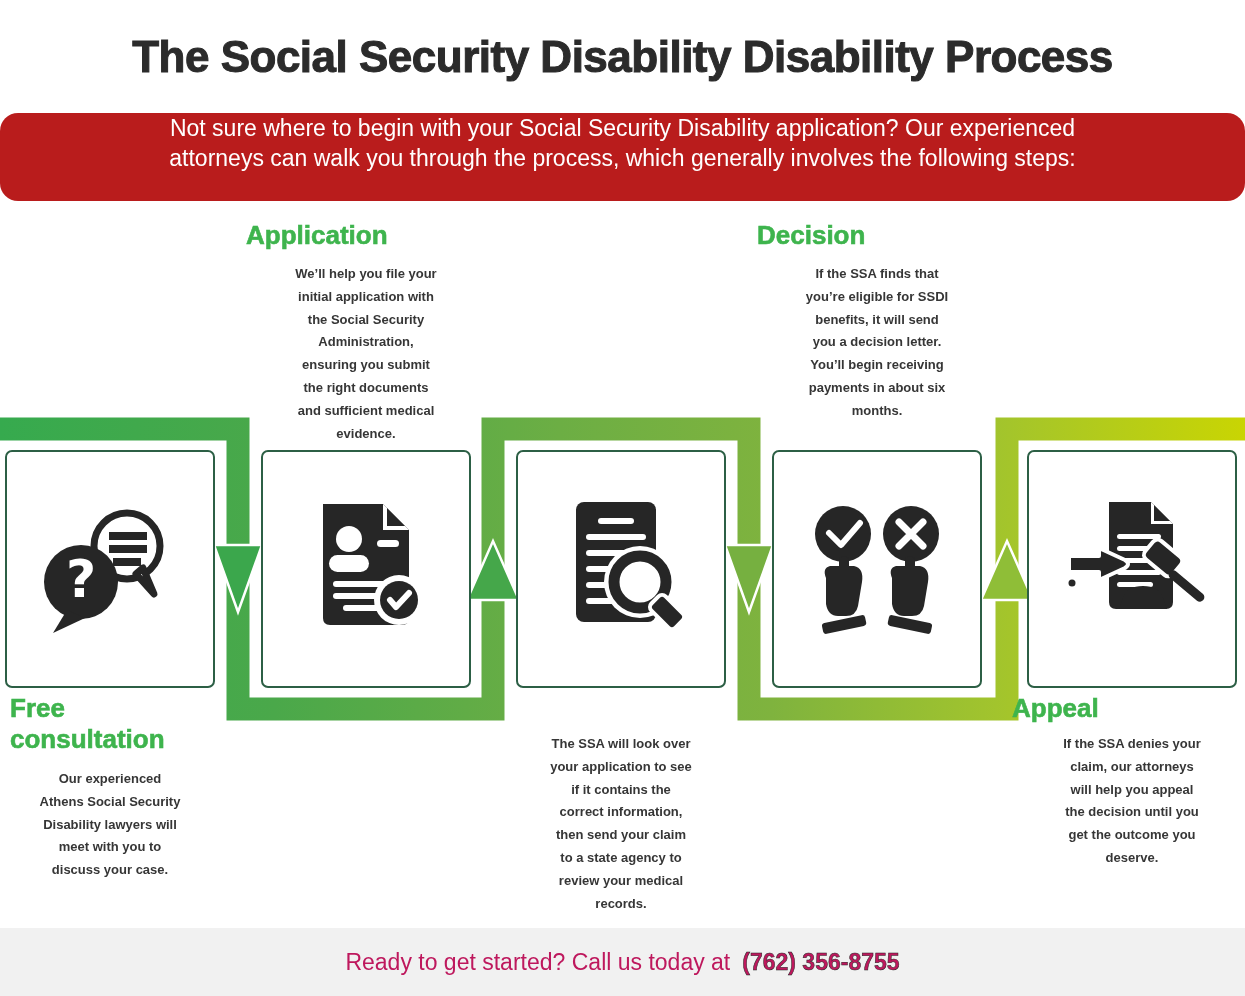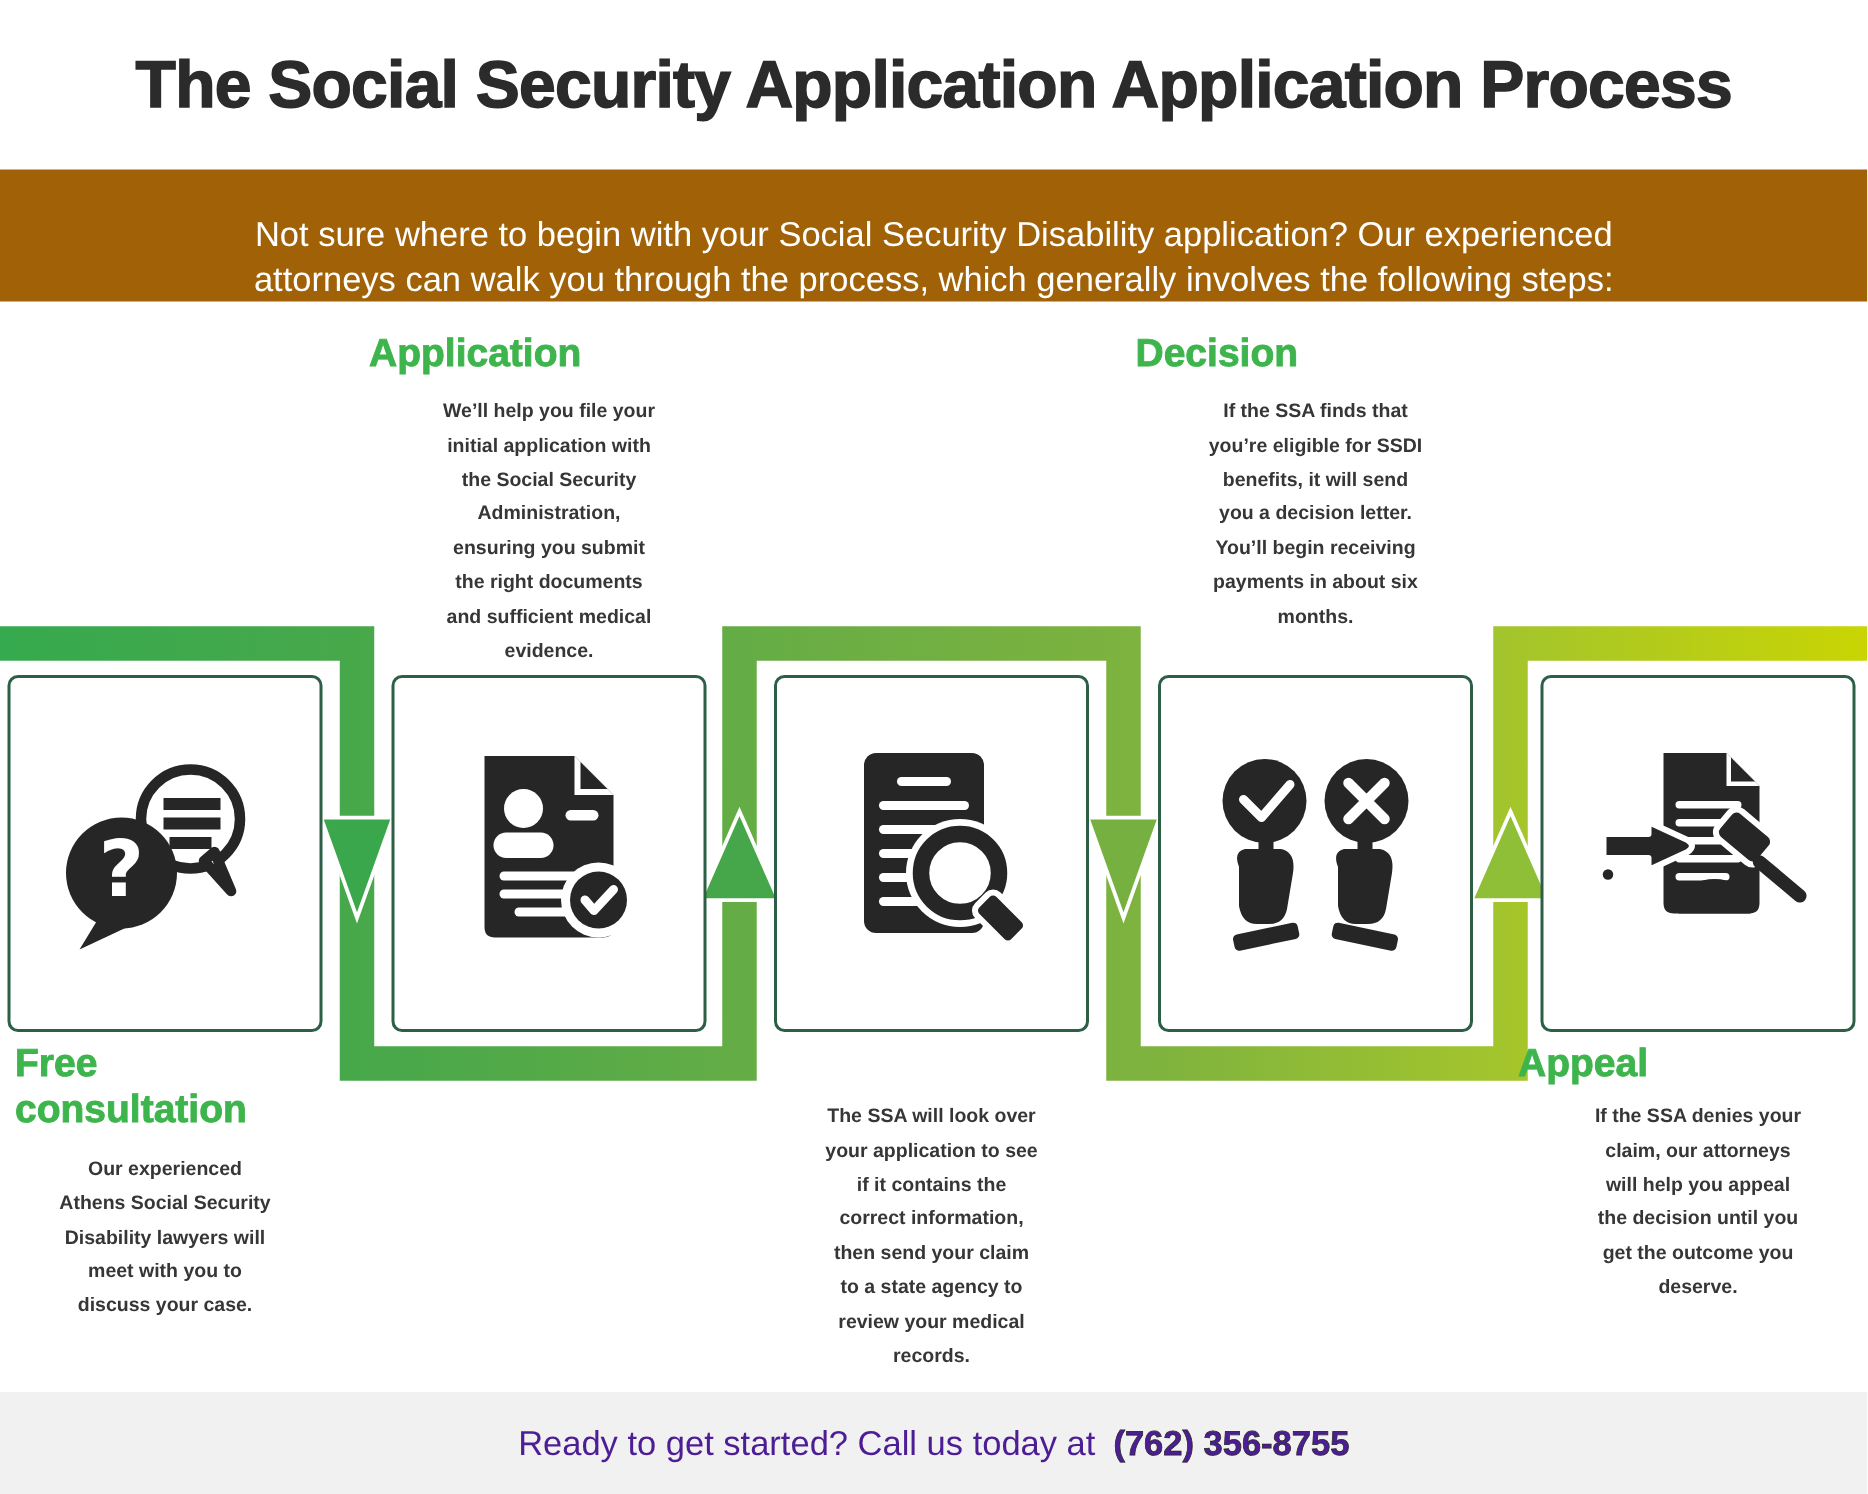--- a/index.html
+++ b/index.html
@@ -8,21 +8,21 @@
     font-family:"Liberation Sans",sans-serif;overflow:hidden;
   }
   .title{
     position:absolute;top:0;left:0;width:1245px;height:113px;margin:0;
     display:flex;align-items:center;justify-content:center;
     font-size:44px;font-weight:bold;color:#2b2b2b;letter-spacing:-0.5px;
     -webkit-text-stroke:1px #2b2b2b;
   }
   .banner{
     position:absolute;top:113px;left:0;width:1245px;height:88px;
-    background:#a16207;display:flex;align-items:flex-end;justify-content:center;
+    background:#b91c1c;display:flex;align-items:flex-start;justify-content:center;border-radius:18px;
   }
   .banner-text{
     margin:0;color:#ffffff;font-size:23px;line-height:30px;text-align:center;
     white-space:pre-line;
   }
   .flow{position:absolute;top:415px;left:0;}
   .box{
     position:absolute;top:450px;width:210px;height:238px;background:#ffffff;
     border:2px solid #2c5f45;border-radius:7px;
     display:flex;align-items:center;justify-content:center;box-sizing:border-box;
@@ -34,30 +34,30 @@
     -webkit-text-stroke:0.6px #3eb44d;white-space:pre-line;
   }
   .step-label.narrow{width:200px;}
   .step-desc{
     position:absolute;margin:0;width:236px;text-align:center;
     font-size:13px;color:#363636;line-height:22.8px;white-space:pre-line;font-weight:bold;
   }
   .footer{
     position:absolute;top:928px;left:0;width:1245px;height:68px;
     background:#f1f1f1;display:flex;align-items:center;justify-content:center;
-    font-size:23px;color:#4c1d95;
+    font-size:23px;color:#be185d;
   }
   .footer b{font-weight:bold;margin-left:12px;-webkit-text-stroke:0.5px #262626;}
 </style>
 </head>
 <body>
 
 <div class="page">
 
-  <h1 class="title">The Social Security Application Application Process</h1>
+  <h1 class="title">The Social Security Disability Disability Process</h1>
 
   <div class="banner">
     <p class="banner-text">Not sure where to begin with your Social Security Disability application? Our experienced
 attorneys can walk you through the process, which generally involves the following steps:</p>
   </div>
 
   <svg class="flow" width="1245" height="310" viewBox="0 0 1245 310">
     <defs>
       <linearGradient id="flowgrad" x1="0" y1="0" x2="1245" y2="0" gradientUnits="userSpaceOnUse">
         <stop offset="0" stop-color="#36aa4e"></stop>

